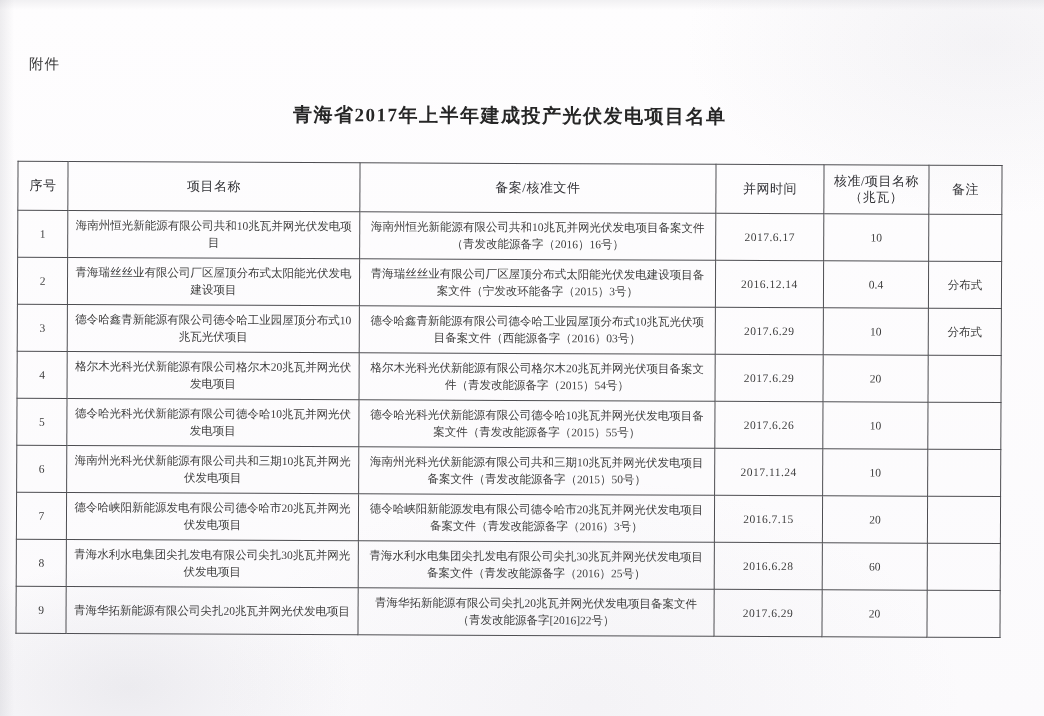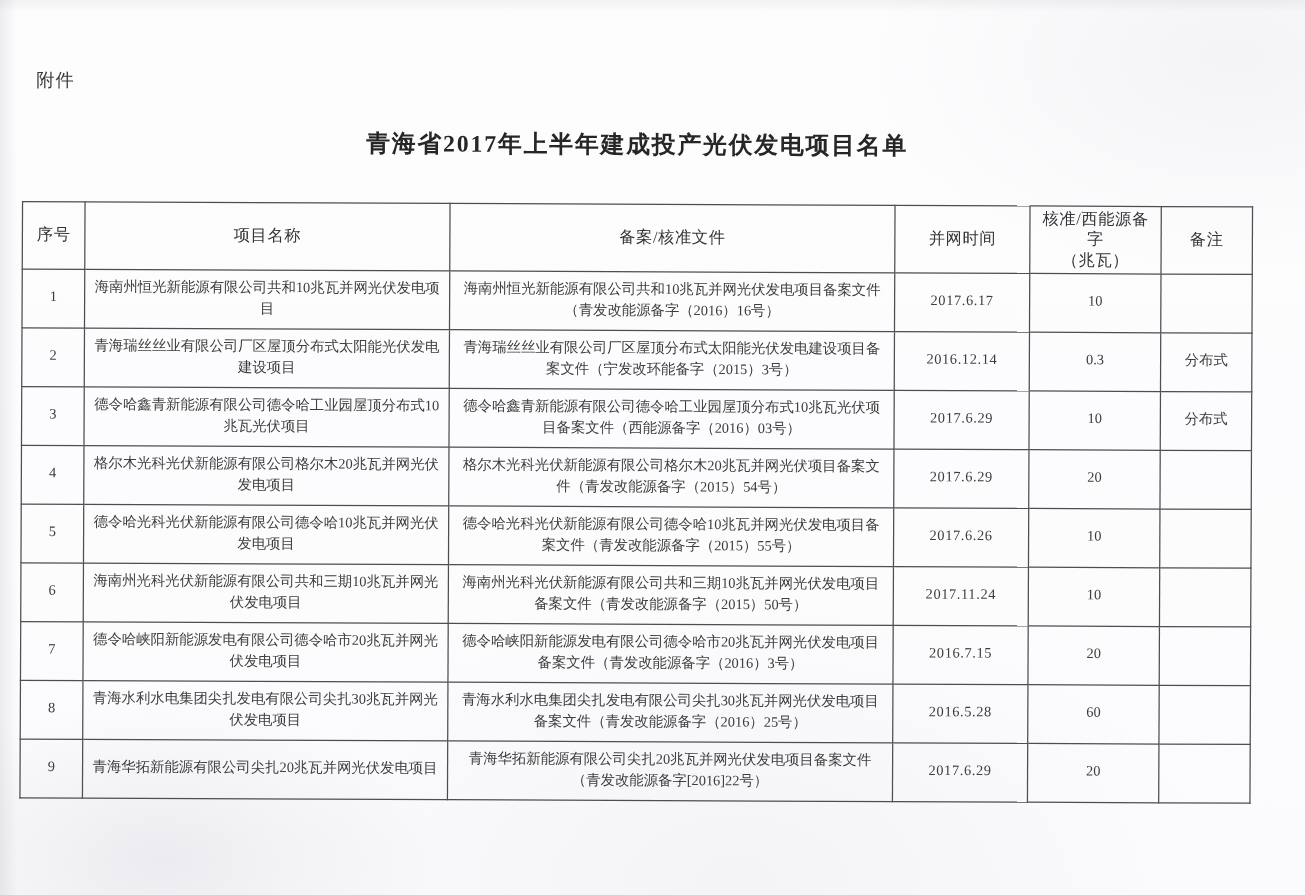--- a/index.html
+++ b/index.html
@@ -75,42 +75,42 @@
         <col style="width:73px">
       </colgroup>
       <thead>
         <tr>
           <th>序号</th>
           <th>项目名称</th>
           <th>备案/核准文件</th>
           <th>并网时间</th>
           <th>
             <span class="hdr-stack">
-              <span>核准/西能源备字</span>
+              <span>核准/项目名称</span>
               <span>（兆瓦）</span>
             </span>
           </th>
           <th>备注</th>
         </tr>
       </thead>
       <tbody id="rows-body">
           <tr>
     <td class="c-no">1</td>
     <td class="c-name">海南州恒光新能源有限公司共和10兆瓦并网光伏发电项目</td>
     <td class="c-doc">海南州恒光新能源有限公司共和10兆瓦并网光伏发电项目备案文件（青发改能源备字（2016）16号）</td>
     <td class="c-date">2017.6.17</td>
     <td class="c-scale">10</td>
     <td class="c-note"></td>
   </tr>
           <tr>
     <td class="c-no">2</td>
     <td class="c-name">青海瑞丝丝业有限公司厂区屋顶分布式太阳能光伏发电建设项目</td>
     <td class="c-doc">青海瑞丝丝业有限公司厂区屋顶分布式太阳能光伏发电建设项目备案文件（宁发改环能备字（2015）3号）</td>
     <td class="c-date">2016.12.14</td>
-    <td class="c-scale">0.3</td>
+    <td class="c-scale">0.4</td>
     <td class="c-note">分布式</td>
   </tr>
           <tr>
     <td class="c-no">3</td>
     <td class="c-name">德令哈鑫青新能源有限公司德令哈工业园屋顶分布式10兆瓦光伏项目</td>
     <td class="c-doc">德令哈鑫青新能源有限公司德令哈工业园屋顶分布式10兆瓦光伏项目备案文件（西能源备字（2016）03号）</td>
     <td class="c-date">2017.6.29</td>
     <td class="c-scale">10</td>
     <td class="c-note">分布式</td>
   </tr>
@@ -143,21 +143,21 @@
     <td class="c-name">德令哈峡阳新能源发电有限公司德令哈市20兆瓦并网光伏发电项目</td>
     <td class="c-doc">德令哈峡阳新能源发电有限公司德令哈市20兆瓦并网光伏发电项目备案文件（青发改能源备字（2016）3号）</td>
     <td class="c-date">2016.7.15</td>
     <td class="c-scale">20</td>
     <td class="c-note"></td>
   </tr>
           <tr>
     <td class="c-no">8</td>
     <td class="c-name">青海水利水电集团尖扎发电有限公司尖扎30兆瓦并网光伏发电项目</td>
     <td class="c-doc">青海水利水电集团尖扎发电有限公司尖扎30兆瓦并网光伏发电项目备案文件（青发改能源备字（2016）25号）</td>
-    <td class="c-date">2016.5.28</td>
+    <td class="c-date">2016.6.28</td>
     <td class="c-scale">60</td>
     <td class="c-note"></td>
   </tr>
           <tr>
     <td class="c-no">9</td>
     <td class="c-name">青海华拓新能源有限公司尖扎20兆瓦并网光伏发电项目</td>
     <td class="c-doc">青海华拓新能源有限公司尖扎20兆瓦并网光伏发电项目备案文件（青发改能源备字[2016]22号）</td>
     <td class="c-date">2017.6.29</td>
     <td class="c-scale">20</td>
     <td class="c-note"></td>

